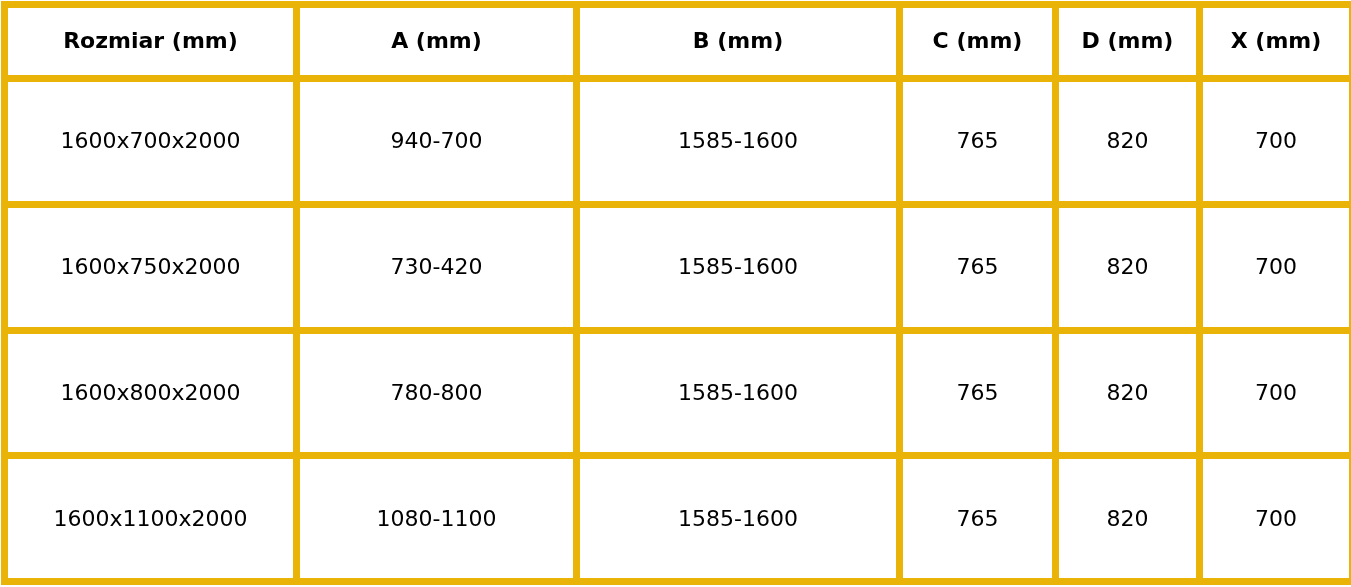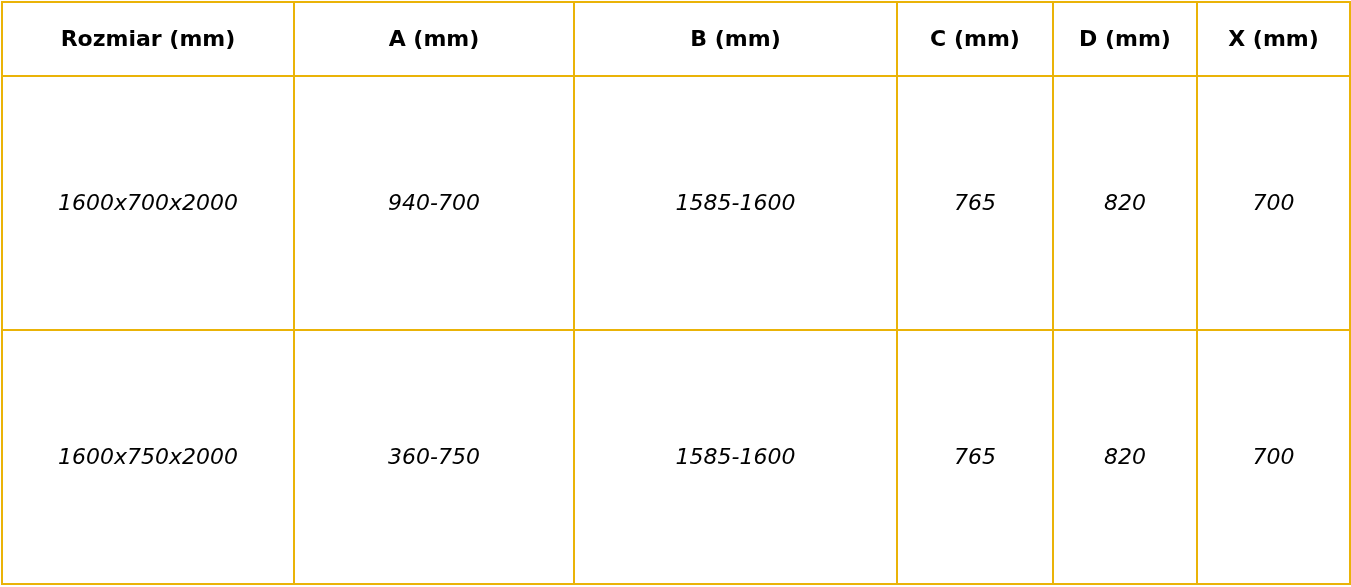--- a/index.html
+++ b/index.html
@@ -21,21 +21,21 @@
   }
   table.spec-table {
     border-collapse: collapse;
     width: 1348px;
     height: 584px;
     table-layout: fixed;
     margin: 1px 0 0 1px;
   }
   table.spec-table th,
   table.spec-table td {
-    border: 2px solid #eab308;
+    border: 7px solid #eab308;
     text-align: center;
     vertical-align: middle;
     font-size: 22px;
     line-height: 1.1;
     padding: 0 4px;
   }
   table.spec-table th {
     font-weight: bold;
     font-size: 22px;
   }
@@ -43,21 +43,21 @@
     font-weight: normal;
   }
   
   col.c0 { width: 292px; }
   col.c1 { width: 280px; }
   col.c2 { width: 323px; }
   col.c3 { width: 156px; }
   col.c4 { width: 144px; }
   col.c5 { width: 153px; }
   tr.header-row { height: 74px; }
-  tr.data-row { height: 80px; font-style: italic; }
+  tr.data-row { height: 80px; }
 </style>
 </head>
 <body>
 
 <div class="table-wrap">
   <table class="spec-table">
     <colgroup>
       <col class="c0">
         <col class="c1">
         <col class="c2">
@@ -79,21 +79,37 @@
       <tr class="data-row">
         <td>1600x700x2000</td>
         <td>940-700</td>
         <td>1585-1600</td>
         <td>765</td>
         <td>820</td>
         <td>700</td>
       </tr>
       <tr class="data-row">
         <td>1600x750x2000</td>
-        <td>360-750</td>
+        <td>730-420</td>
+        <td>1585-1600</td>
+        <td>765</td>
+        <td>820</td>
+        <td>700</td>
+      </tr>
+      <tr class="data-row">
+        <td>1600x800x2000</td>
+        <td>780-800</td>
+        <td>1585-1600</td>
+        <td>765</td>
+        <td>820</td>
+        <td>700</td>
+      </tr>
+      <tr class="data-row">
+        <td>1600x1100x2000</td>
+        <td>1080-1100</td>
         <td>1585-1600</td>
         <td>765</td>
         <td>820</td>
         <td>700</td>
       </tr>
     </tbody>
   </table>
 </div>
 
 </body></html>

